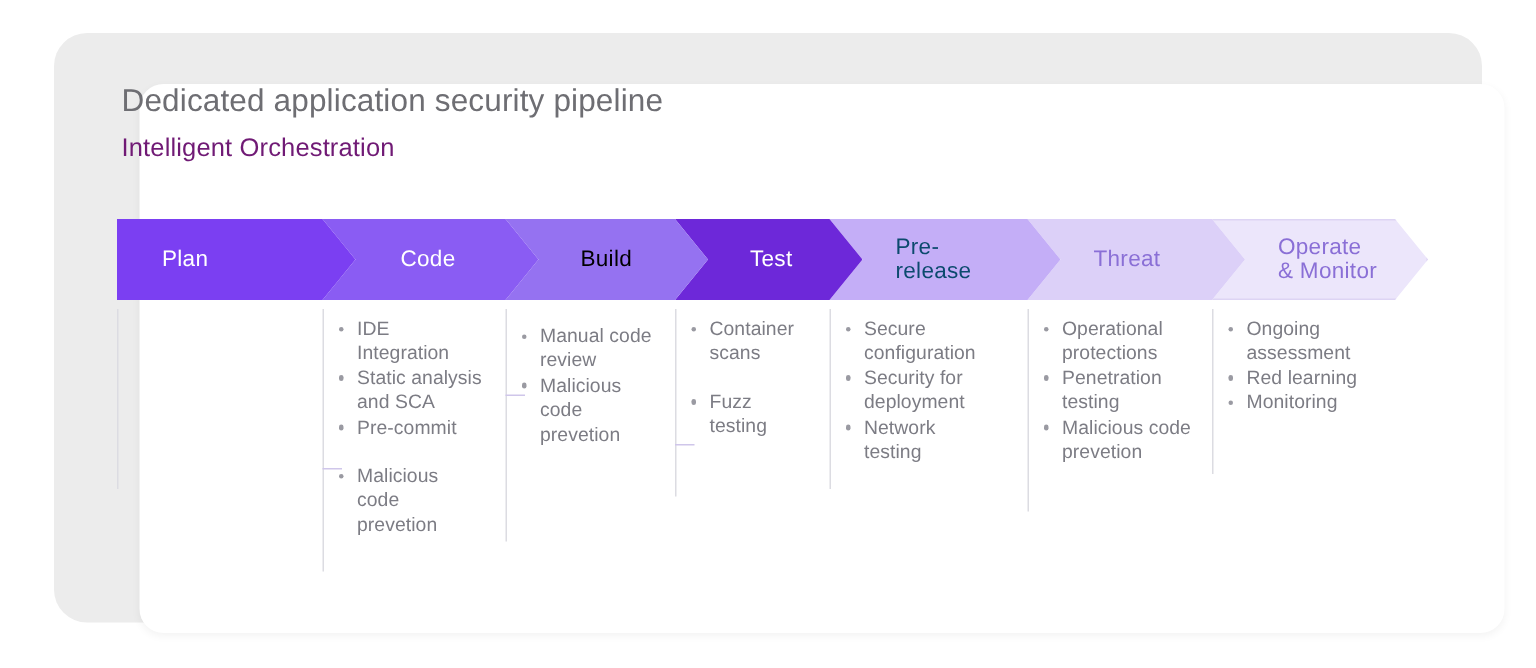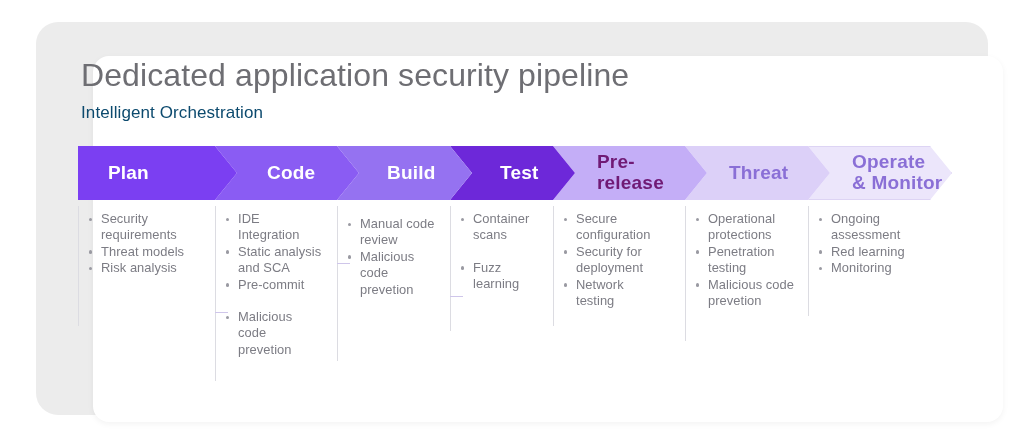--- a/index.html
+++ b/index.html
@@ -13,38 +13,38 @@
     position:absolute;left:36px;top:22px;width:952px;height:393px;
     background:#ececec;border-radius:22px;
   }
   .slide-card{
     position:absolute;left:57px;top:34px;width:910px;height:366px;
     background:#ffffff;border-radius:16px;
     box-shadow:0 2px 6px rgba(0,0,0,0.05);
   }
   .titles{position:absolute;left:81px;top:55px;}
   .page-title{
-    font-size:32px;color:#6e6e73;font-weight:400;letter-spacing:.1px;
+    font-size:21px;color:#6e6e73;font-weight:400;letter-spacing:.1px;
     line-height:1.25;white-space:nowrap;
   }
   .page-subtitle{
-    margin-top:8px;font-size:17px;color:#0c4a6e;font-weight:400;
+    margin-top:8px;font-size:17px;color:#701a75;font-weight:400;
     letter-spacing:.1px;white-space:nowrap;
   }
 
   
   .pipeline{position:absolute;left:78px;top:146px;width:852px;height:54px;}
   .chev{
     position:absolute;top:0;height:54px;
     display:flex;align-items:center;
     box-sizing:border-box;
   }
   .chev .lbl{
     position:relative;z-index:3;
-    font-size:19px;line-height:1.08;font-weight:700;letter-spacing:.2px;
+    font-size:15px;line-height:1.08;font-weight:400;letter-spacing:.2px;
     white-space:pre-line;
   }
 
   
   .cols{position:absolute;left:78px;top:200px;width:852px;height:190px;}
   .col{position:absolute;top:0;box-sizing:border-box;}
   .col .divider{
     position:absolute;left:0;top:6px;width:1px;background:#dcdce2;
   }
   .col .tick{
@@ -77,45 +77,40 @@
 </div>
 
 <div class="pipeline">
     <div class="chev" style="left: 0px; width: 159px; background: rgb(123, 63, 242); z-index: 7; clip-path: polygon(0px 0px, 137px 0px, 159px 50%, 137px 100%, 0px 100%);">
       <span class="lbl" style="color: rgb(255, 255, 255); margin-left: 30px;">Plan</span>
     </div>
     <div class="chev" style="left: 137px; width: 144px; background: rgb(138, 92, 243); z-index: 6; clip-path: polygon(0px 0px, 122px 0px, 144px 50%, 122px 100%, 0px 100%, 22px 50%);">
       <span class="lbl" style="color: rgb(255, 255, 255); margin-left: 52px;">Code</span>
     </div>
     <div class="chev" style="left: 259px; width: 135px; background: rgb(149, 114, 241); z-index: 5; clip-path: polygon(0px 0px, 113px 0px, 135px 50%, 113px 100%, 0px 100%, 22px 50%);">
-      <span class="lbl" style="color: #ffffff; margin-left: 50px;">Build</span>
+      <span class="lbl" style="color: #000000; margin-left: 50px;">Build</span>
     </div>
     <div class="chev" style="left: 372px; width: 125px; background: #6d28d9; z-index: 4; clip-path: polygon(0px 0px, 103px 0px, 125px 50%, 103px 100%, 0px 100%, 22px 50%);">
       <span class="lbl" style="color: rgb(255, 255, 255); margin-left: 50px;">Test</span>
     </div>
     <div class="chev" style="left: 475px; width: 154px; background: rgb(196, 174, 247); z-index: 3; clip-path: polygon(0px 0px, 132px 0px, 154px 50%, 132px 100%, 0px 100%, 22px 50%);">
-      <span class="lbl" style="color: #701a75; margin-left: 44px;">Pre-
+      <span class="lbl" style="color: #0c4a6e; margin-left: 44px;">Pre-
 release</span>
     </div>
     <div class="chev" style="left: 607px; width: 145px; background: rgb(220, 208, 248); z-index: 2; clip-path: polygon(0px 0px, 123px 0px, 145px 50%, 123px 100%, 0px 100%, 22px 50%);">
       <span class="lbl" style="color: rgb(138, 111, 214); margin-left: 44px;">Threat</span>
     </div>
     <div class="chev" style="left: 730px; width: 144px; background: rgb(236, 230, 251); z-index: 1; clip-path: polygon(0px 0px, 122px 0px, 144px 50%, 122px 100%, 0px 100%, 22px 50%); border-top: 1px solid rgb(221, 212, 244); border-right: 1px solid rgb(221, 212, 244); border-bottom: 1px solid rgb(221, 212, 244); border-left: none; border-image: initial;">
       <span class="lbl" style="color: rgb(138, 111, 214); margin-left: 44px;">Operate
 &amp; Monitor</span>
     </div>
   </div>
 <div class="cols">
     <div class="col" style="left: 0px; width: 137px;">
       <div class="divider" style="height: 120px;"></div>
-      <ul class="blist" style="margin-left: 10px; margin-top: 11px; margin-right: 14px;">
-        <li>Security requirements</li>
-        <li>Threat models</li>
-        <li>Risk analysis</li>
-      </ul>
     </div>
     <div class="col" style="left: 137px; width: 122px;">
       <div class="divider" style="height: 175px;"></div>
       <ul class="blist" style="margin-left: 10px; margin-top: 11px; margin-right: 14px;">
         <li>IDE Integration</li>
         <li>Static analysis and SCA</li>
         <li>Pre-commit</li>
         <li class="gap">Malicious code prevetion</li>
       </ul>
       <div class="tick" style="left: 0px; top: 112px;"></div>
@@ -125,21 +120,21 @@
       <ul class="blist" style="margin-left: 10px; margin-top: 11px; margin-right: 14px;">
         <li class="gap">Manual code review</li>
         <li>Malicious code prevetion</li>
       </ul>
       <div class="tick" style="left: 0px; top: 63px;"></div>
     </div>
     <div class="col" style="left: 372px; width: 103px;">
       <div class="divider" style="height: 125px;"></div>
       <ul class="blist" style="margin-left: 10px; margin-top: 11px; margin-right: 14px;">
         <li>Container scans</li>
-        <li class="gap">Fuzz learning</li>
+        <li class="gap">Fuzz testing</li>
       </ul>
       <div class="tick" style="left: 0px; top: 96px;"></div>
     </div>
     <div class="col" style="left: 475px; width: 132px;">
       <div class="divider" style="height: 120px;"></div>
       <ul class="blist" style="margin-left: 10px; margin-top: 11px; margin-right: 23px;">
         <li>Secure configuration</li>
         <li>Security for deployment</li>
         <li>Network testing</li>
       </ul>

